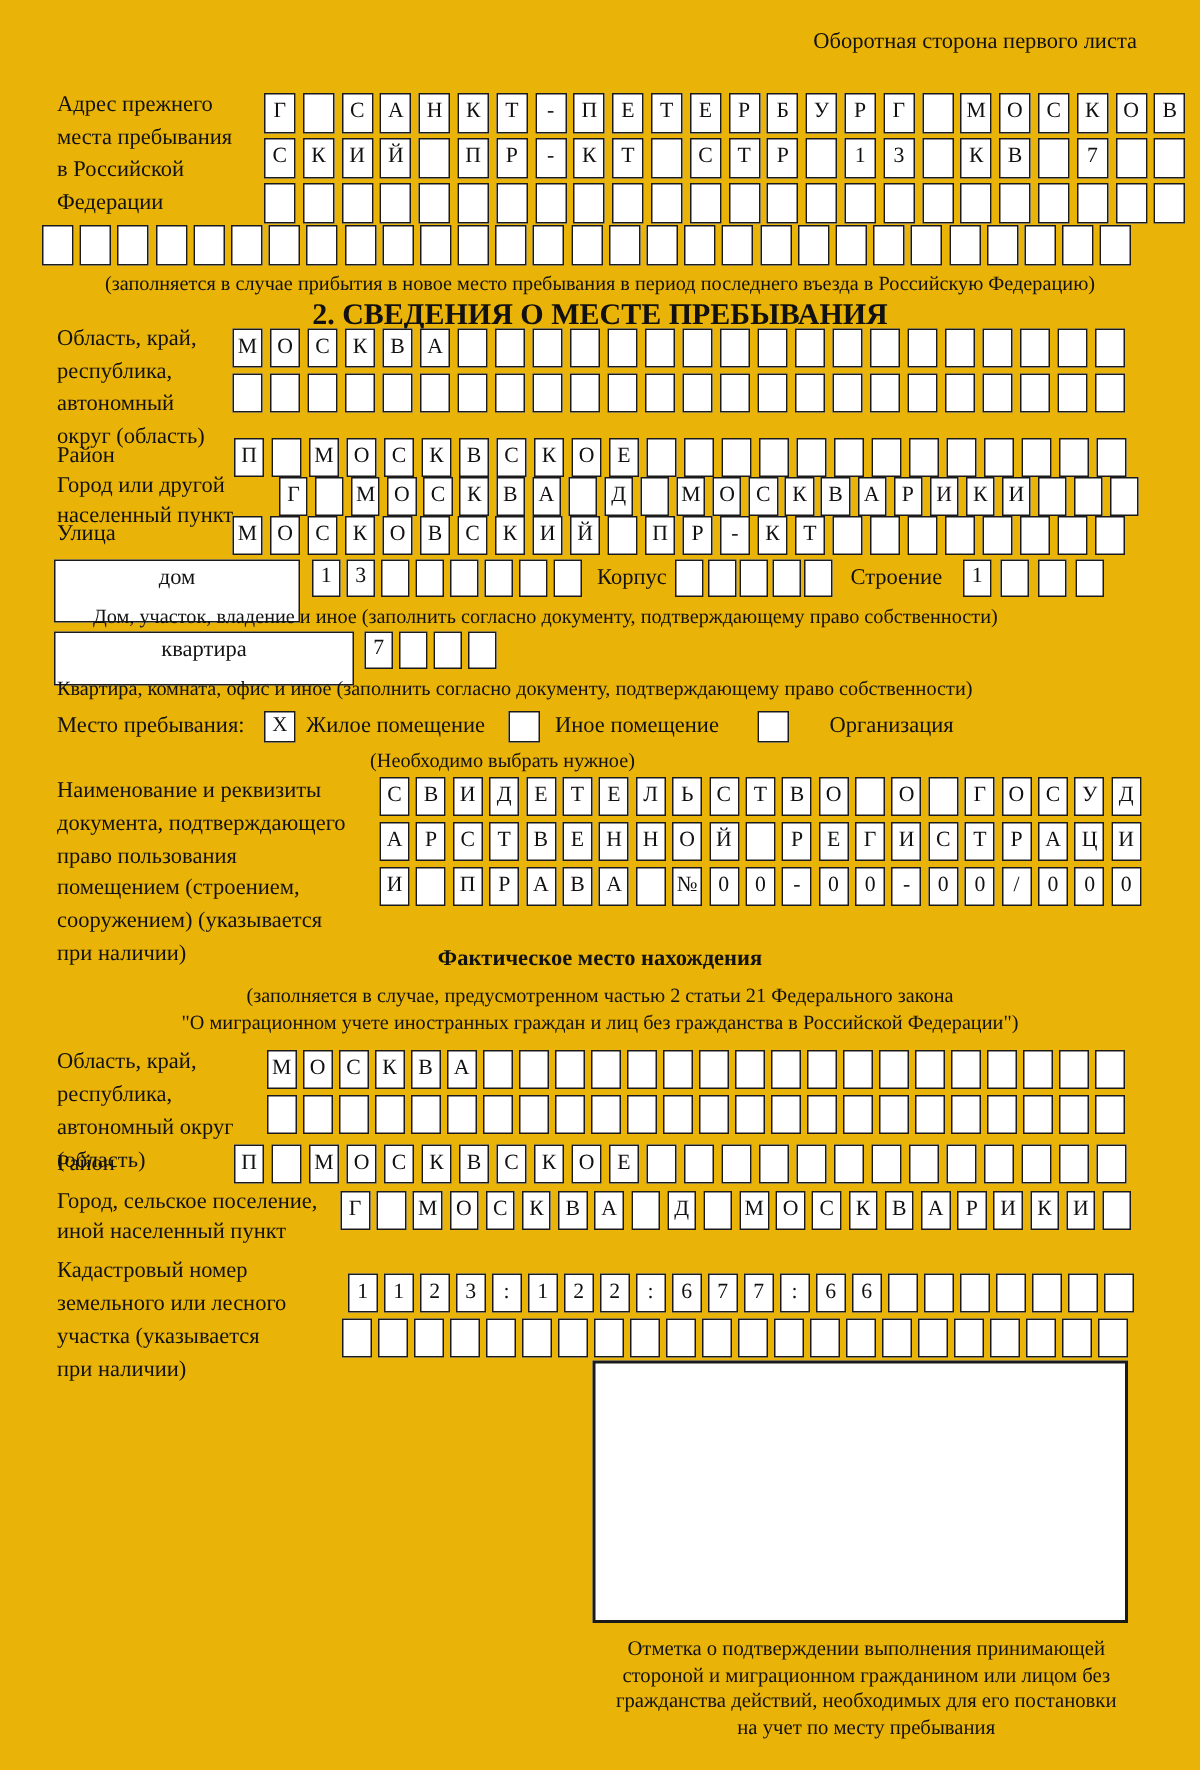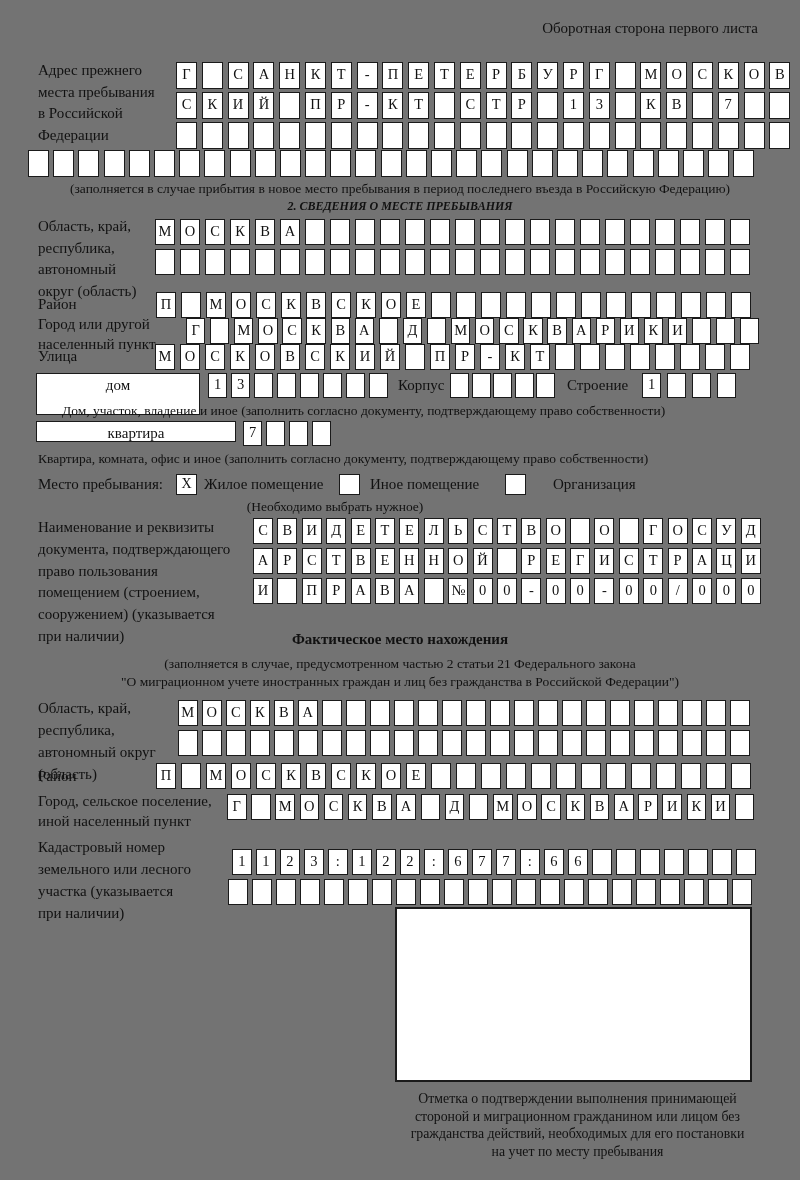--- a/index.html
+++ b/index.html
@@ -1,17 +1,17 @@
 <!DOCTYPE html>
 <html><head>
 <meta charset="utf-8">
 <style>
   html,body { margin:0; padding:0; background:#fff; }
   .page {
-    position:relative; width:800px; height:1180px; background:#737373;
+    position:relative; width:800px; height:1180px; background:#eab308;
     font-family:"Liberation Serif","DejaVu Serif",serif; color:#111;
     overflow:hidden;
   }
   .abs { position:absolute; }
   .lbl { font-size:15px; line-height:21.5px; }
   .lbl2 { font-size:15px; line-height:20px; }
   .cap { font-size:13.5px; }
   .center { text-align:center; width:100%; left:0; }
   .bold { font-weight:bold; }
   .cr { display:flex; }
@@ -154,21 +154,21 @@
       <div class="cell"></div>
       <div class="cell"></div>
       <div class="cell"></div>
       <div class="cell"></div>
       <div class="cell"></div>
       <div class="cell"></div>
     </div>
 
   <div class="abs cap center" style="top:181px;">(заполняется в случае прибытия в новое место пребывания в период последнего въезда в Российскую Федерацию)</div>
 
-  <div class="abs bold center" style="top:199px; font-size:12px;font-style:italic;">2. СВЕДЕНИЯ О МЕСТЕ ПРЕБЫВАНИЯ</div>
+  <div class="abs bold center" style="top:199px; font-size:20px;">2. СВЕДЕНИЯ О МЕСТЕ ПРЕБЫВАНИЯ</div>
 
   <div class="abs lbl" style="left:38px; top:216px;">
     <div>Область, край,</div>
     <div>республика,</div>
     <div>автономный</div>
     <div>округ (область)</div>
   </div>
   <div class="abs cr" style="left:155px; top:219px; --cw:20px; --ch:26px; --gap:5px;">
       <div class="cell">М</div>
       <div class="cell">О</div>
@@ -330,21 +330,21 @@
     </div>
   <div class="abs inline-lbl" style="left:567px; top:377px;">Строение</div>
   <div class="abs cr" style="left:642px; top:373px; --cw:19px; --ch:25px; --gap:6px;">
       <div class="cell">1</div>
       <div class="cell"></div>
       <div class="cell"></div>
       <div class="cell"></div>
     </div>
   <div class="abs cap" style="left:38px; top:403px;margin-left:24px;">Дом, участок, владение и иное (заполнить согласно документу, подтверждающему право собственности)</div>
 
-  <div class="abs widebox" style="left:36px; top:421px; width:200px; height:21px; line-height:22px;text-align:center;">квартира</div>
+  <div class="abs widebox" style="left:36px; top:421px; width:200px; height:36px; line-height:22px;text-align:center;">квартира</div>
   <div class="abs cr" style="left:243px; top:421px; --cw:19px; --ch:25px; --gap:4px;">
       <div class="cell">7</div>
       <div class="cell"></div>
       <div class="cell"></div>
       <div class="cell"></div>
     </div>
   <div class="abs cap" style="left:38px; top:451px;">Квартира, комната, офис и иное (заполнить согласно документу, подтверждающему право собственности)</div>
 
   <div class="abs inline-lbl" style="left:38px; top:476px;">Место пребывания:</div>
   <div class="abs chk" style="left:176px; top:474px;">X</div>

